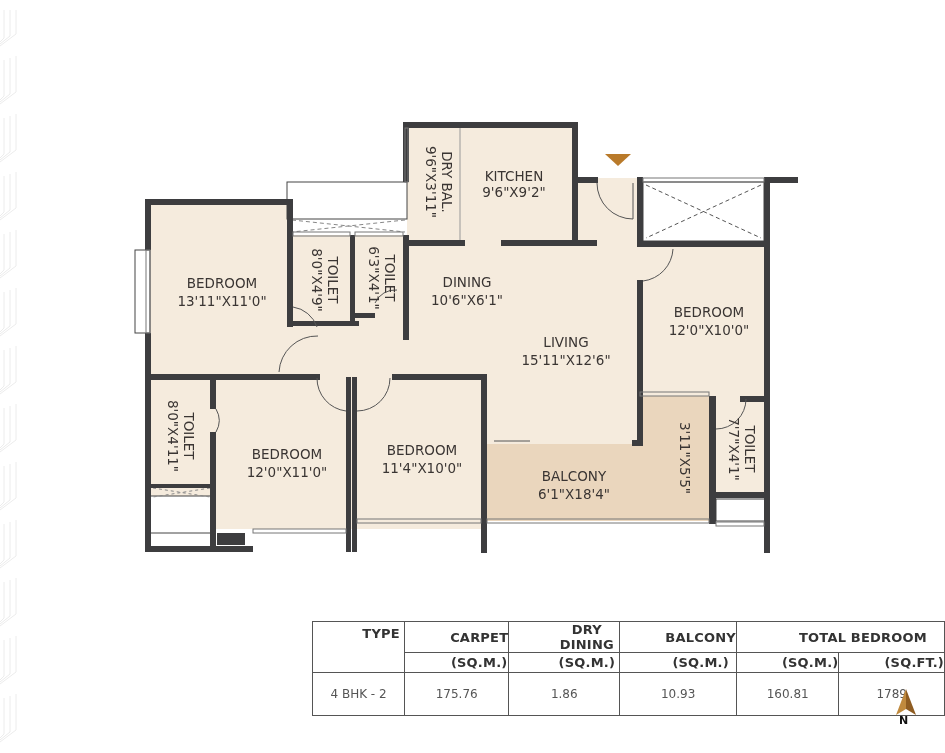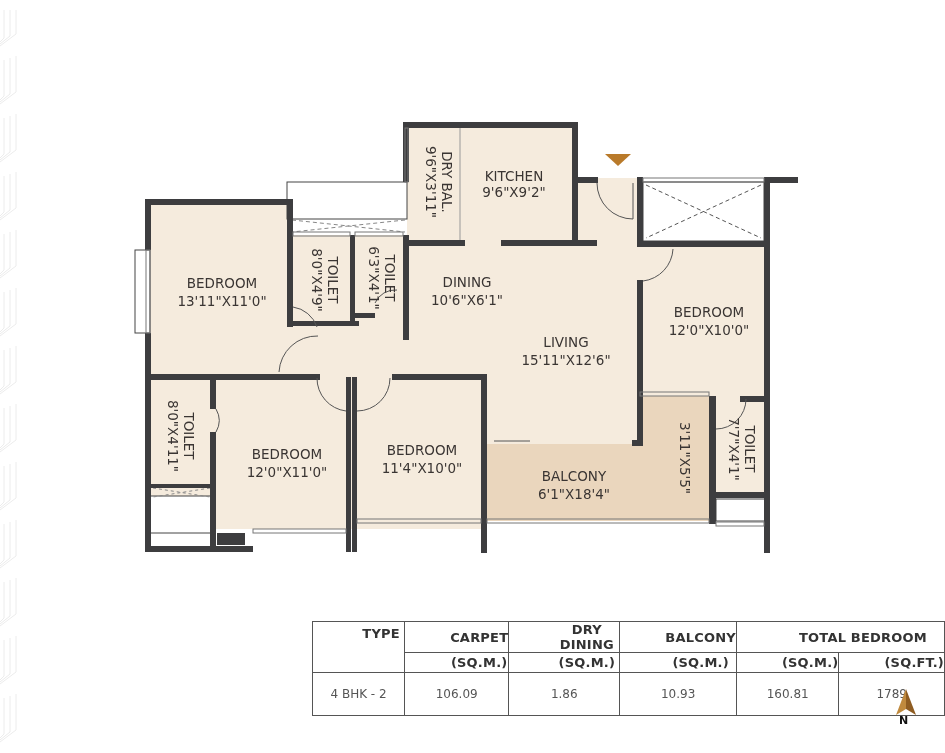--- a/index.html
+++ b/index.html
@@ -196,21 +196,21 @@
   </tr>
   <tr>
     <th>(SQ.M.)</th>
     <th>(SQ.M.)</th>
     <th>(SQ.M.)</th>
     <th style="width:48px;">(SQ.M.)</th>
     <th style="width:48px;">(SQ.FT.)</th>
   </tr>
   <tr>
     <td class="val">4 BHK - 2</td>
-    <td class="val">106.09</td>
+    <td class="val">175.76</td>
     <td class="val">1.86</td>
     <td class="val">10.93</td>
     <td class="val">160.81</td>
     <td class="val">1789</td>
   </tr>
 </tbody>
   </table>
 
 <svg class="north" viewBox="0 0 26 40">
   <polygon points="13,0 3,26 13,20" fill="#c08a3e"></polygon>

